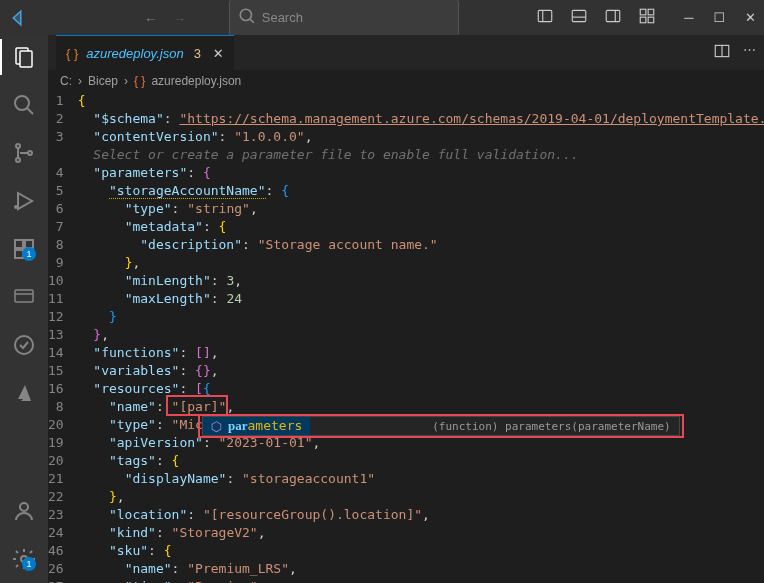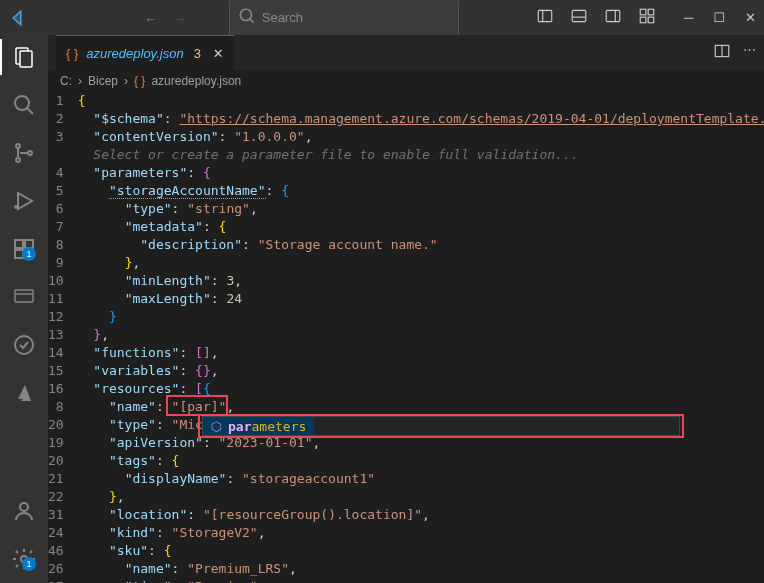--- a/index.html
+++ b/index.html
@@ -45,21 +45,21 @@
 .num { color: #b5cea8; }
 .punc { color: #d4d4d4; }
 .hint { color: #717171; font-style: italic; margin-top: 40px; }
 .warn-underline { border-bottom: 1px dotted #cca700; }
 
 .highlight-box1 { position: absolute; border: 2px solid #e74856; pointer-events: none; }
 .highlight-box2 { position: absolute; border: 2px solid #e74856; pointer-events: none; }
 
 .intellisense { position: absolute; background: #252526; border: 1px solid #454545; display: flex; align-items: center; height: 20px; color: #ccc; font-family: Consolas, monospace; }
 .intellisense .item { display: flex; align-items: center; gap: 6px; padding: 0 8px; background: #04395e; height: 100%; }
-.intellisense .prefix { color: #f0abfc; font-weight: bold; }
+.intellisense .prefix { color: #7dd3fc; font-weight: bold; font-family: Liberation Serif, serif; }
 .intellisense .rest { color: #eab308; }
 .intellisense .detail { margin-left: auto; padding: 0 8px; color: #999; font-size: 11px; }
 
 svg { width: 18px; height: 18px; }
 .activity-bar svg { width: 24px; height: 24px; }
 </style>
 </head>
 <body>
 
 <div class="titlebar">
@@ -224,21 +224,21 @@
         <div class="ln">13</div>
         <div class="ln">14</div>
         <div class="ln">15</div>
         <div class="ln">16</div>
         <div class="ln">8</div>
         <div class="ln">20</div>
         <div class="ln">19</div>
         <div class="ln">20</div>
         <div class="ln">21</div>
         <div class="ln">22</div>
-        <div class="ln">31</div>
+        <div class="ln">23</div>
         <div class="ln">24</div>
         <div class="ln">46</div>
         <div class="ln">26</div>
         <div class="ln">27</div>
 
       </div>
       <div class="code">
 <div class="line"><span class="brace">{</span></div>
 <div class="line">  <span class="key">"$schema"</span><span class="punc">: </span><span class="url">"https://schema.management.azure.com/schemas/2019-04-01/deploymentTemplate.json#"</span></div>
 <div class="line">  <span class="key">"contentVersion"</span><span class="punc">: </span><span class="str">"1.0.0.0"</span><span class="punc">,</span></div>
@@ -269,18 +269,19 @@
 <div class="line">      <span class="key">"tier"</span><span class="punc">: </span><span class="str">"Premium"</span></div>
 
         <div class="highlight-box1" style="left:88px;top:303px;width:62px;height:21px"></div>
         <div class="highlight-box2" style="left:120px;top:322px;width:486px;height:24px"></div>
 
         <div class="intellisense" style="left:124px;top:324px;width:478px">
           <div class="item">
             <span style="color:#b180d7">⬡</span>
             <span><span class="prefix">par</span><span class="rest">ameters</span></span>
           </div>
+          <span class="detail">(function) parameters(parameterName)</span>
         </div>
 
       </div>
     </div>
   </div>
 </div>
 
 </body></html>

